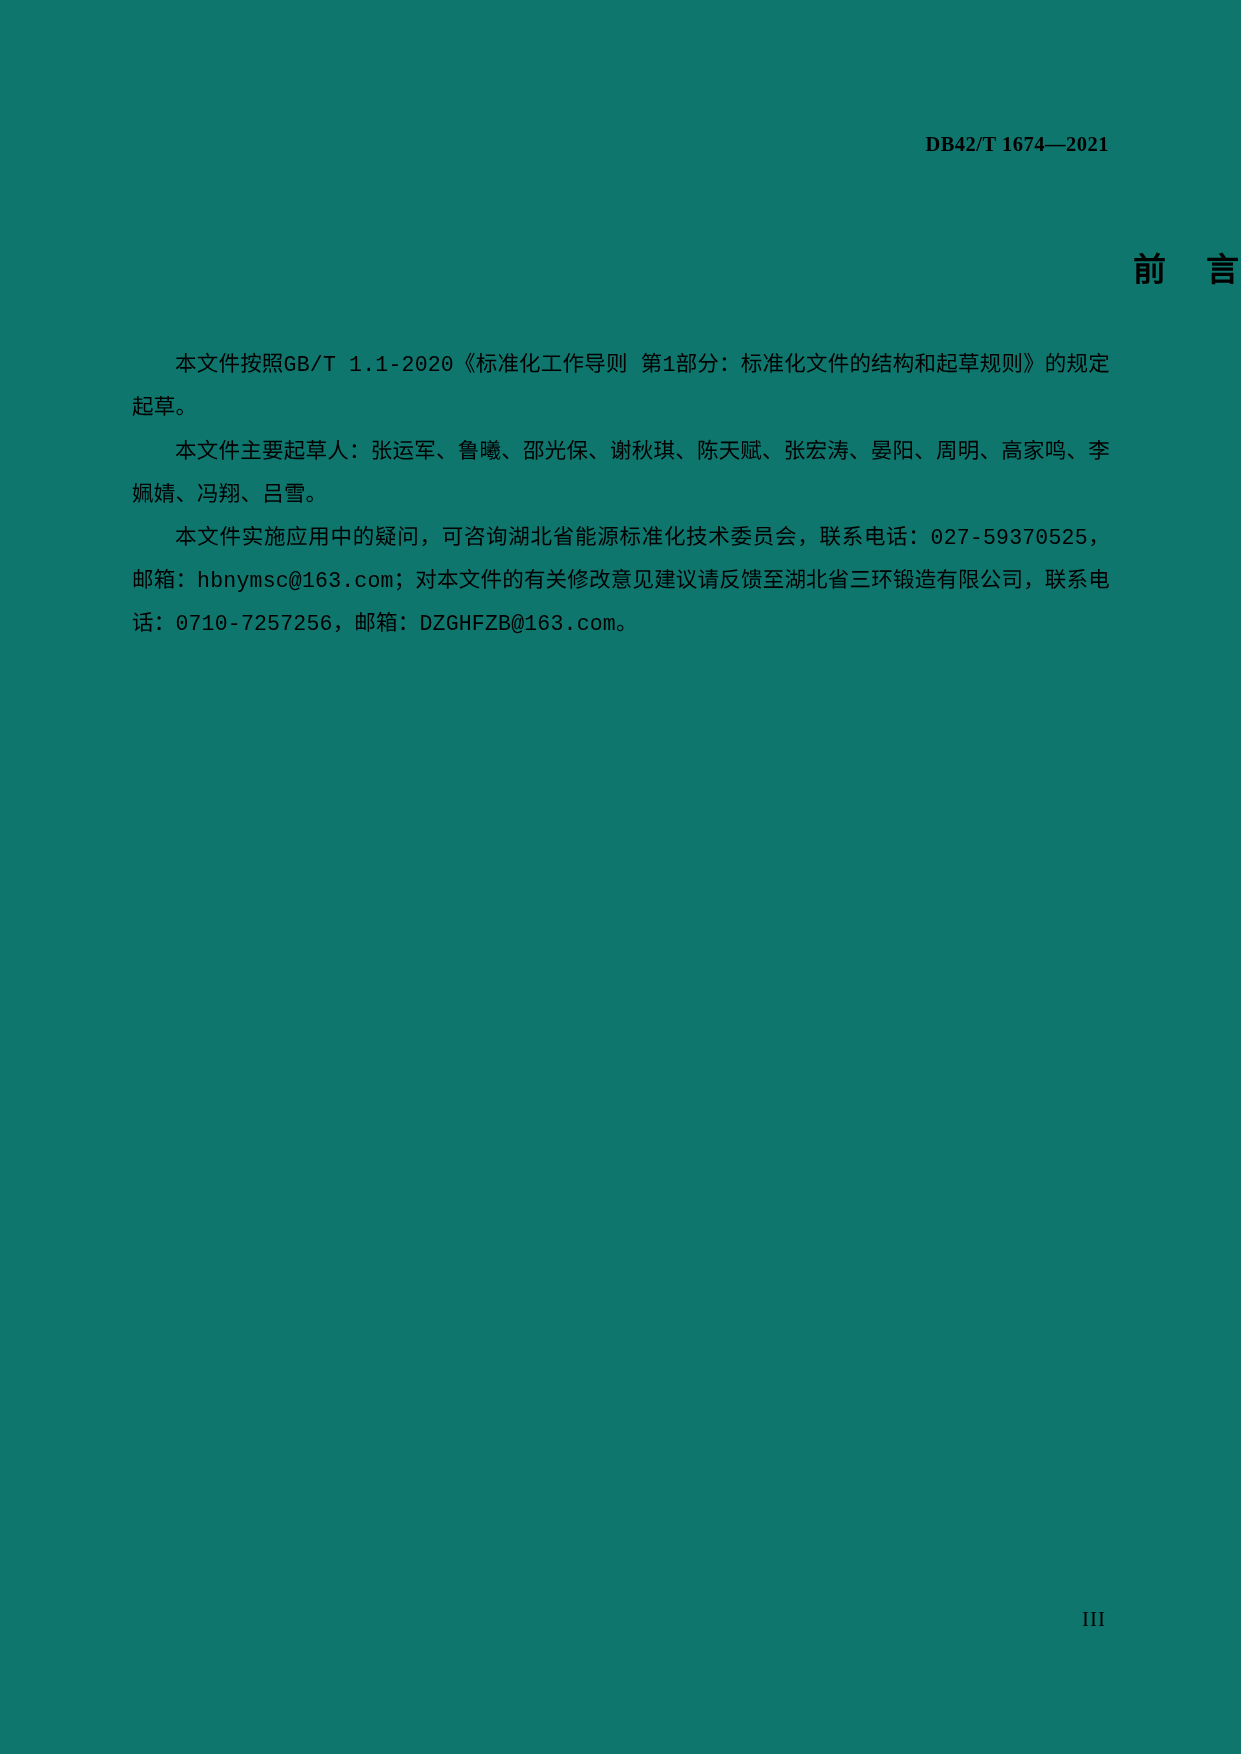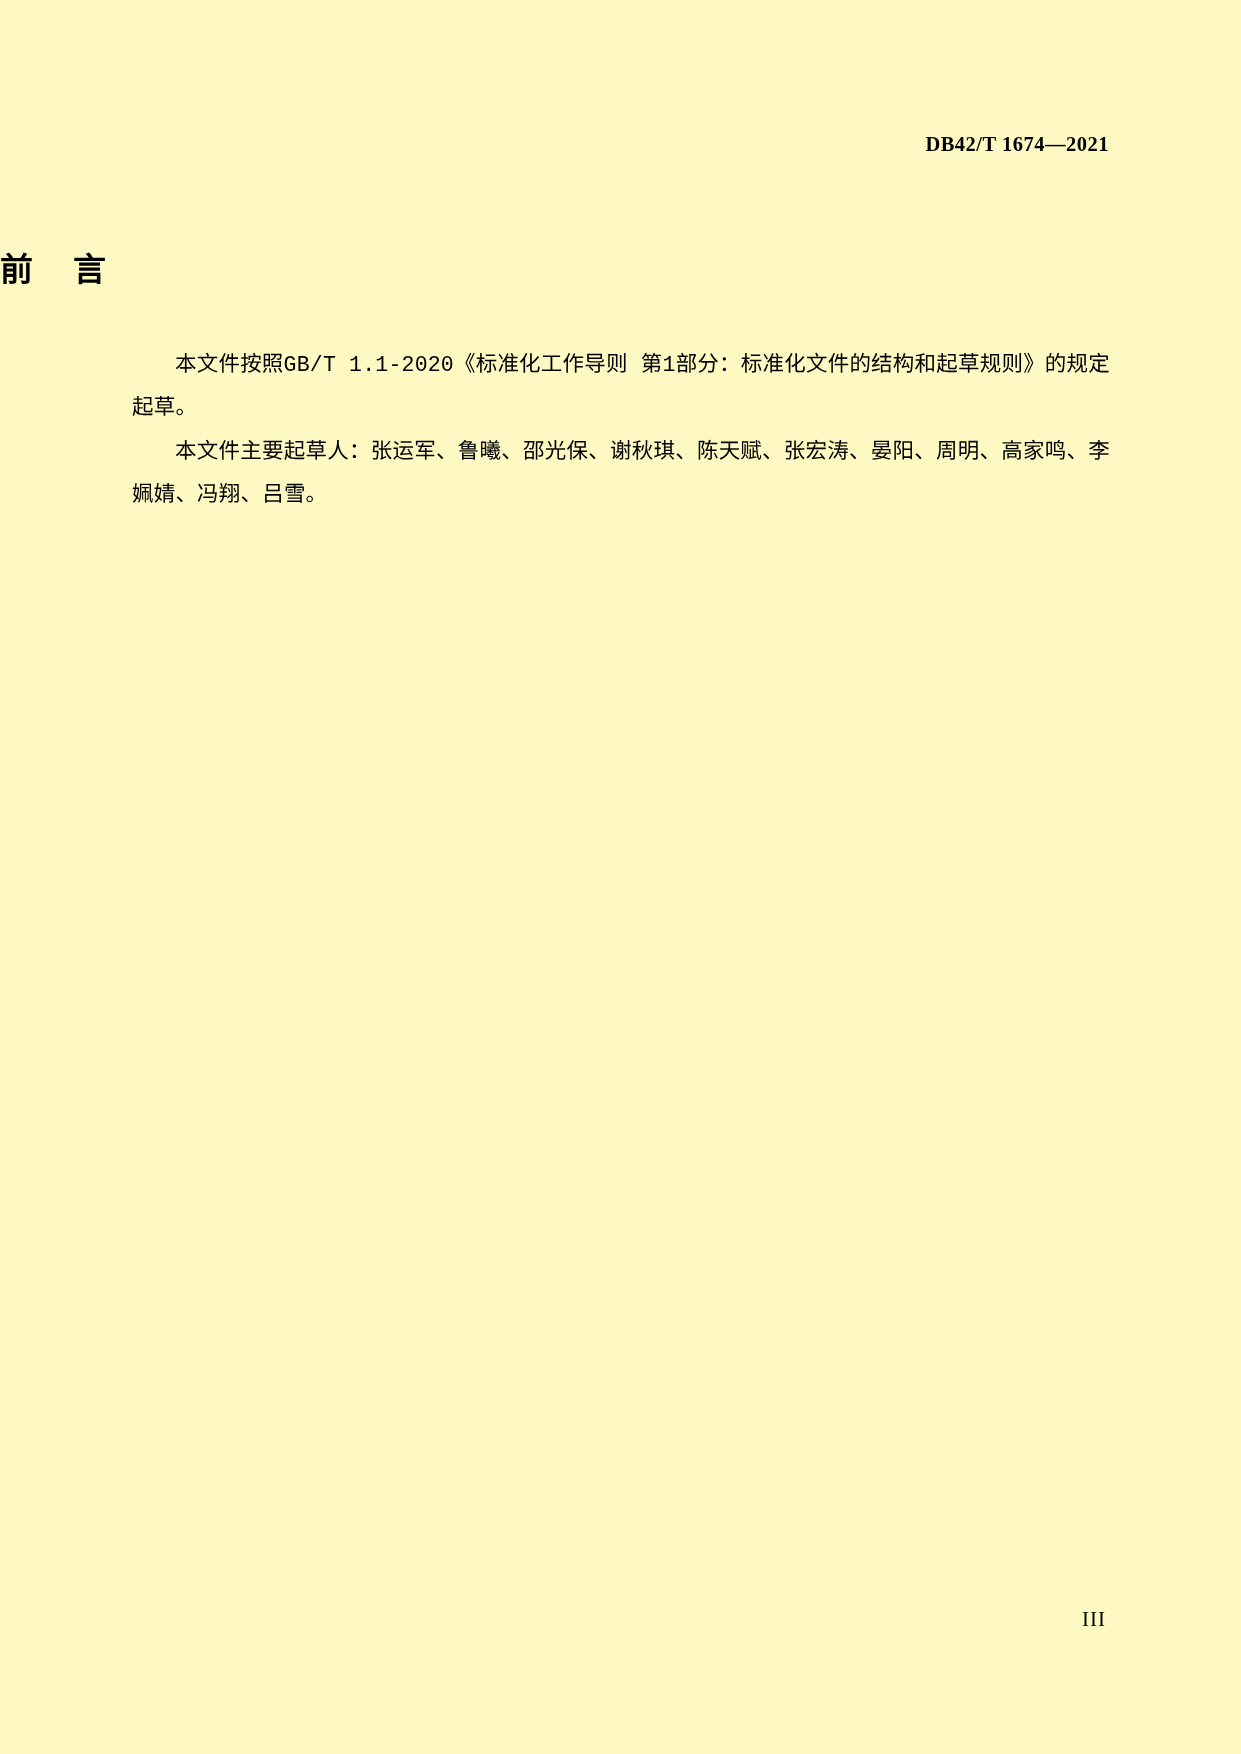--- a/index.html
+++ b/index.html
@@ -10,40 +10,40 @@
   }
   body {
     font-family: "Liberation Serif", "DejaVu Serif", serif;
     color: #000000;
   }
   .page {
     position: relative;
     width: 1241px;
     height: 1754px;
     margin: 0 auto;
-    background: #fef9c3;
+    background: #0f766e;
     box-sizing: border-box;
     overflow: hidden;
   }
   .header-std-no {
     position: absolute;
     top: 133px;
     right: 132px;
     font-family: "Liberation Serif", "DejaVu Serif", serif;
     font-size: 20.5px;
     font-weight: bold;
     letter-spacing: 0.5px;
     white-space: nowrap;
   }
   .doc-title {
     position: absolute;
     top: 243px;
     left: 0;
     width: 100%;
-    text-align: left;
+    text-align: right;
     font-family: "DejaVu Sans", "Liberation Sans", sans-serif;
     font-size: 33px;
     font-weight: bold;
     letter-spacing: 2px;
   }
   .doc-title .gap {
     display: inline-block;
     width: 38px;
   }
   .body-block {
@@ -79,17 +79,18 @@
 
   <div class="header-std-no">DB42/T 1674—2021</div>
 
   <div class="doc-title">
     <span>前</span><span class="gap"></span><span>言</span>
   </div>
 
   <div class="body-block">
     <p class="para">本文件按照GB/T 1.1-2020《标准化工作导则 第1部分：标准化文件的结构和起草规则》的规定起草。</p>
     <p class="para">本文件主要起草人：张运军、鲁曦、邵光保、谢秋琪、陈天赋、张宏涛、晏阳、周明、高家鸣、李姵婧、冯翔、吕雪。</p>
+    <p class="para">本文件实施应用中的疑问，可咨询湖北省能源标准化技术委员会，联系电话：027-59370525，邮箱：hbnymsc@163.com；对本文件的有关修改意见建议请反馈至湖北省三环锻造有限公司，联系电话：0710-7257256，邮箱：DZGHFZB@163.com。</p>
   </div>
 
   <div class="footer-page-no">III</div>
 
 </div>
 
 </body></html>

